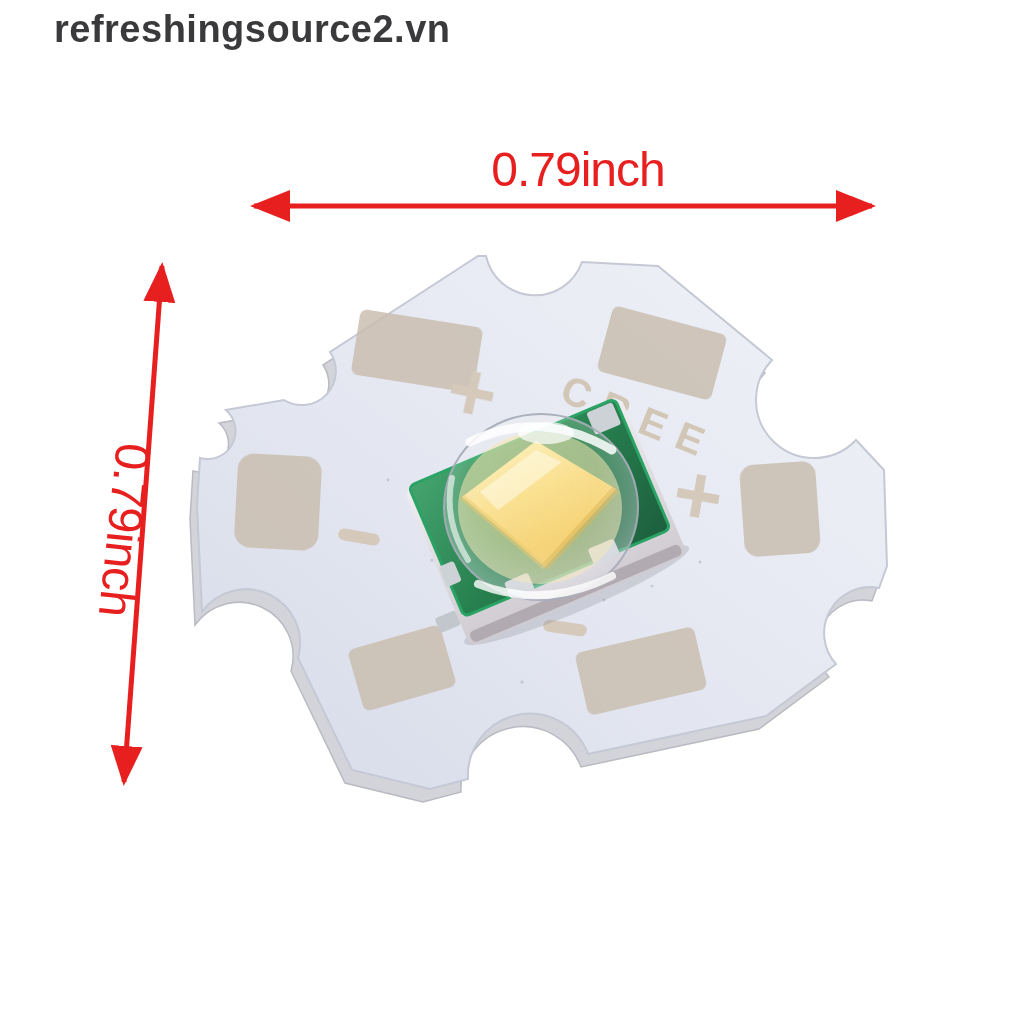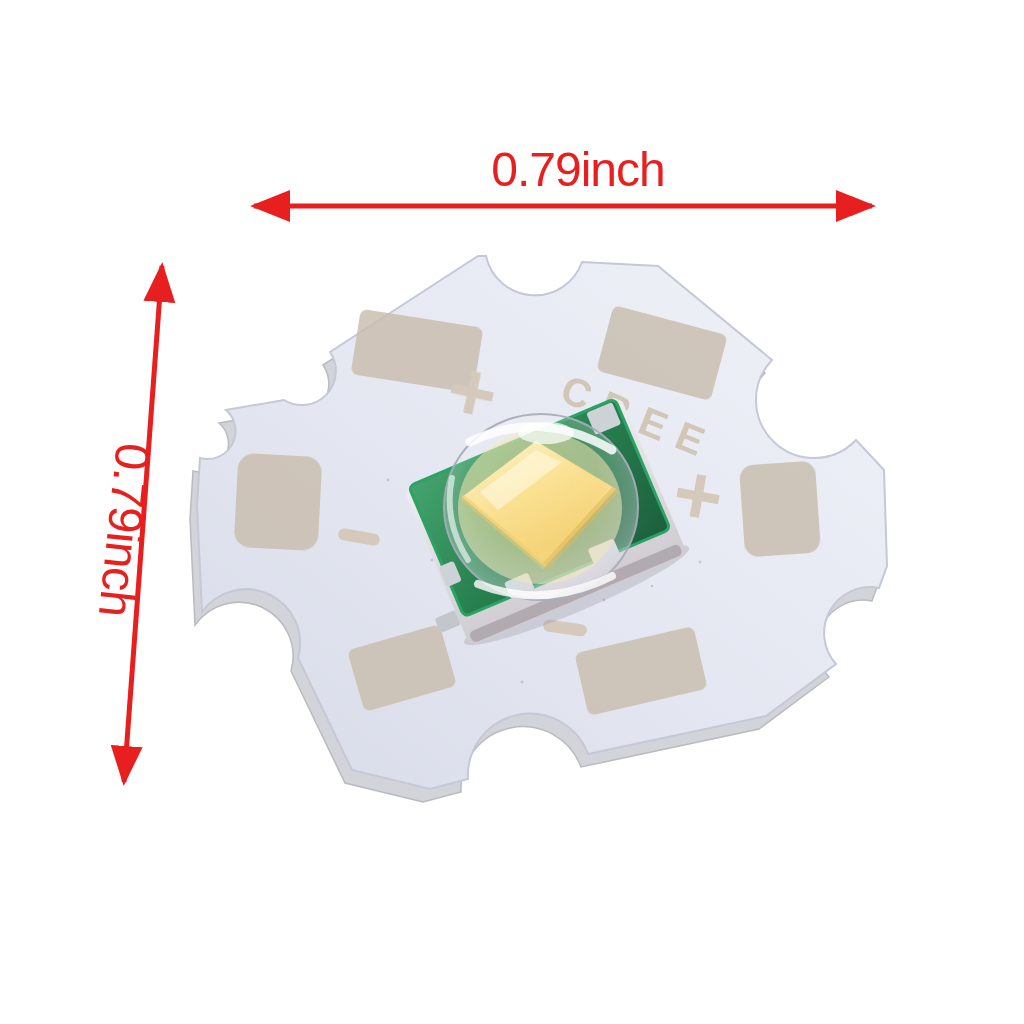--- a/index.html
+++ b/index.html
@@ -11,20 +11,21 @@
   .dim-label{font-family:"Liberation Sans",sans-serif;font-size:48px;fill:#e81f1f;letter-spacing:-1px;}
   .marking-text{font-family:"Liberation Sans",sans-serif;fill:#d4c9bb;font-weight:bold;}
   .cree-text{font-family:"Liberation Sans",sans-serif;fill:#d2c6b6;font-weight:bold;
              font-size:40px;letter-spacing:13px;}
 </style>
 </head>
 <body>
 
 <div class="stage">
 
+  <div class="watermark">refreshingsource2.vn</div>
 
   <svg width="1024" height="1024" viewBox="0 0 1024 1024">
     <defs>
       <marker id="arr" viewBox="0 0 10 8" refX="9" refY="4" markerWidth="8" markerHeight="6.4" orient="auto-start-reverse">
         <path d="M0 0 L10 4 L0 8 Z" fill="#e81f1f"></path>
       </marker>
       <linearGradient id="boardGrad" x1="1" y1="0" x2="0" y2="1">
         <stop offset="0" stop-color="#f0f2f8"></stop>
         <stop offset="0.55" stop-color="#e4e7f1"></stop>
         <stop offset="1" stop-color="#d7dbe8"></stop>

